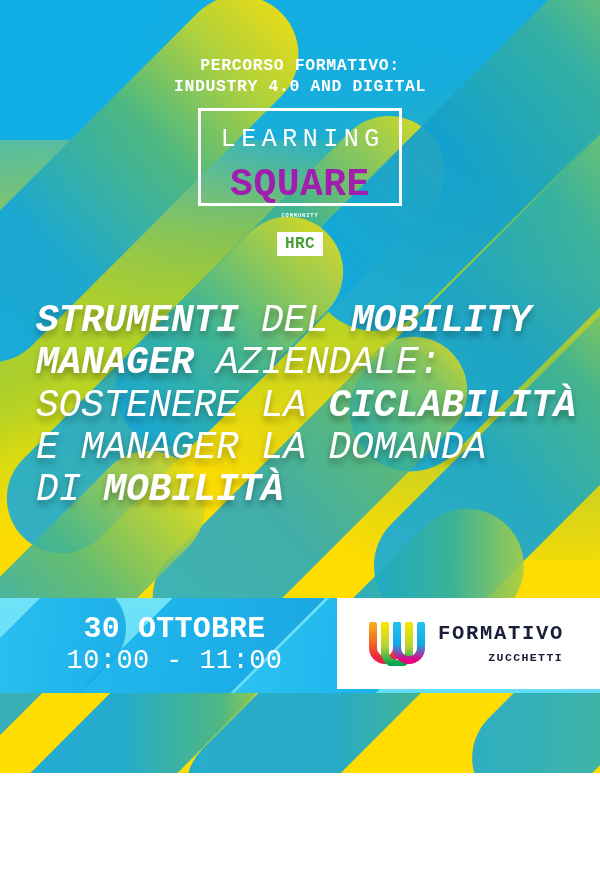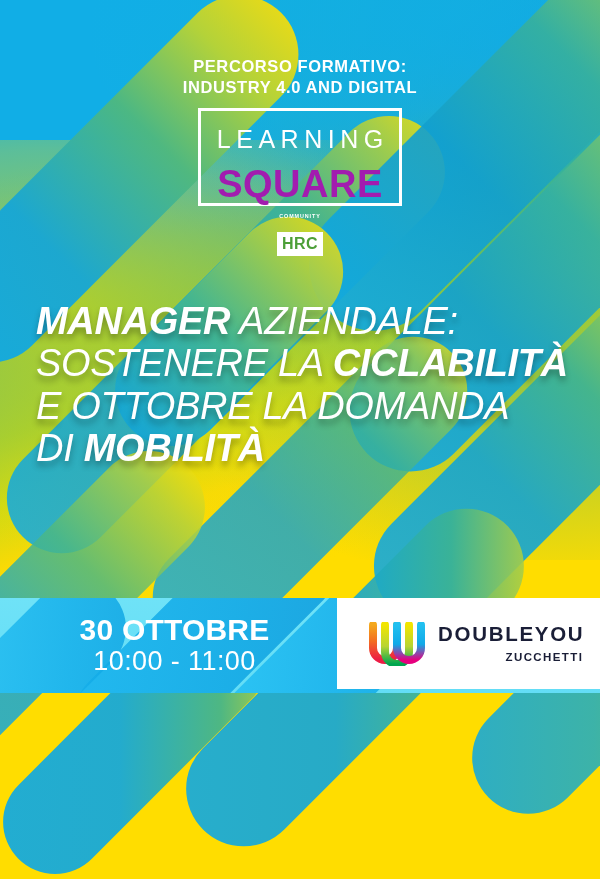--- a/index.html
+++ b/index.html
@@ -11,23 +11,24 @@
   }
 
   body {
     font-family: "Liberation Sans", sans-serif;
     overflow: hidden;
   }
 
   #poster {
     position: relative;
     width: 600px;
-    height: 879px;
+    height: 773px;
     overflow: hidden;
     background: #FFDD00;
+    font-family: Liberation Mono, monospace;
   }
 
   
   .bg-base {
     position: absolute;
     inset: 0;
     background:
       linear-gradient(160deg,
         #11AEE6 0%,
         #11AEE6 16%,
@@ -254,23 +255,24 @@
   <div class="ls-box">
     <div class="ls-learning">LEARNING</div>
     <div class="ls-square">SQUARE</div>
   </div>
   <div class="hrc-badge">
     <span class="hrc-text">HRC</span>
   </div>
   <div class="hrc-community">COMMUNITY</div>
 
   <div class="title">
+    <span class="ln"><b>STRUMENTI</b><span> DEL </span><b>MOBILITY</b></span>
     <span class="ln"><b>MANAGER</b><span> AZIENDALE:</span></span>
     <span class="ln"><span>SOSTENERE LA </span><b>CICLABILITÀ</b></span>
-    <span class="ln"><span>E OTTOBRE LA DOMANDA</span></span>
+    <span class="ln"><span>E MANAGER LA DOMANDA</span></span>
     <span class="ln"><span>DI </span><b>MOBILITÀ</b></span>
   </div>
 
   <div class="band">
     <div class="band-bars">
       <div class="bar" style="left:40px; top:-10px; width:330px; height:108px; transform:rotate(-45deg);
                   background:linear-gradient(135deg,#17B4EF 0%,#0FA6E4 60%,#0E9ADB 100%);"></div>
       <div class="bar" style="left:190px; top:10px; width:300px; height:100px; transform:rotate(-45deg);
                   background:linear-gradient(135deg,#25C3F5 0%,#13ACE9 60%,#0FA2E0 100%);"></div>
       <div class="bar" style="left:-110px; top:40px; width:260px; height:96px; transform:rotate(-45deg);
@@ -299,19 +301,19 @@
             <stop offset="0%" stop-color="#22C0F0"></stop>
             <stop offset="55%" stop-color="#11A9E8"></stop>
             <stop offset="100%" stop-color="#E6007E"></stop>
           </linearGradient>
         </defs>
         <path d="M4 3 L4 26 A12 12 0 0 0 28 26 L28 3" fill="none" stroke="url(#gL)" stroke-width="8" stroke-linecap="round"></path>
         <path d="M16 3 L16 30 A12 12 0 0 0 40 30 L40 3" fill="none" stroke="url(#gM)" stroke-width="8" stroke-linecap="round"></path>
         <path d="M28 3 L28 26 A12 12 0 0 0 52 26 L52 3" fill="none" stroke="url(#gR)" stroke-width="8" stroke-linecap="round"></path>
       </svg>
       <div class="logo-words">
-        <div class="logo-name">DOUBLEYOU</div>
+        <div class="logo-name">FORMATIVO</div>
         <div class="logo-sub">ZUCCHETTI</div>
       </div>
     </div>
   </div>
 
 </div>
 
 </body></html>

